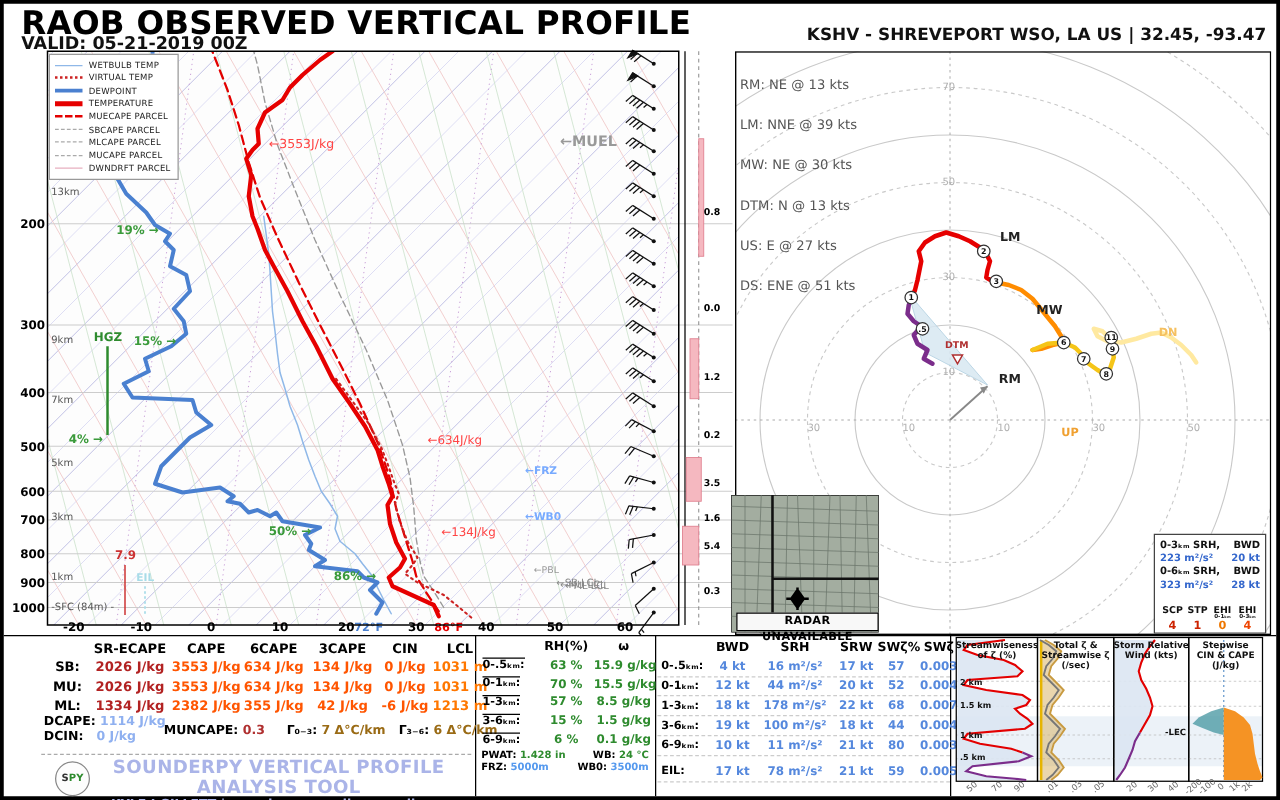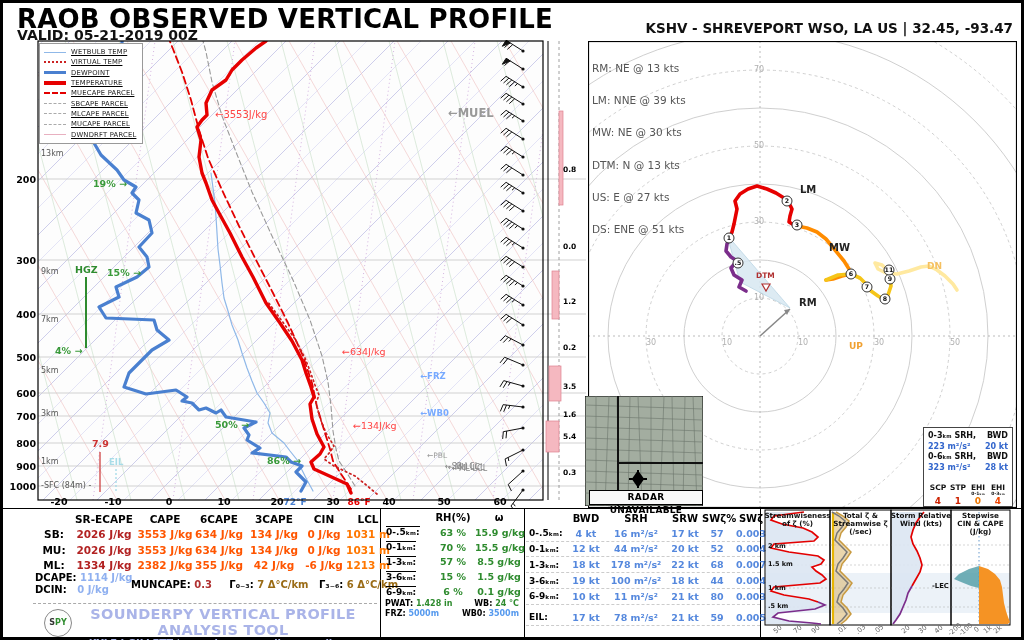--- a/index.html
+++ b/index.html
@@ -5,21 +5,21 @@
   html,body{margin:0;padding:0;background:#fff;}
   body{width:1024px;height:640px;overflow:hidden;font-family:"DejaVu Sans",sans-serif;-webkit-font-smoothing:antialiased;}
   #fig{position:relative;width:1018px;height:634px;border:3px solid #000;background:#fff;}
   .abs{position:absolute;}
   #title{left:14px;top:1px;font-size:26px;font-weight:bold;letter-spacing:.2px;color:#000;}
   #valid{left:14px;top:24px;font-size:14px;font-weight:600;color:#111;}
   #station{right:8px;top:17px;font-size:13.5px;font-weight:600;color:#111;}
   svg text{font-family:"DejaVu Sans",sans-serif;}
   
   #legend{left:36px;top:40px;background:#fff;border:1px solid #999;padding:3px 6px 3px 4px;z-index:5;}
-  .lgrow{display:flex;align-items:center;height:10.3px;text-decoration:underline;}
+  .lgrow{display:flex;align-items:center;height:10.3px;}
   .lgsample{width:22px;margin-right:5px;flex:0 0 22px;}
   .lglabel{font-size:6.8px;color:#222;letter-spacing:.2px;white-space:nowrap;}
   
   #hodo-info{left:589px;top:41px;z-index:5;line-height:16.2px;background:transparent;}
   #hodo-info .sm{font-size:11px;font-weight:bold;color:#222;}
   #hodo-info .ln{font-size:10.5px;color:#555;margin-top:16px;}
   
   #srh-box{left:920px;top:424px;width:90px;height:80px;background:#fff;border:1px solid #444;z-index:6;padding:3px 4px;box-sizing:border-box;}
   #srh-box .srow{display:flex;justify-content:space-between;font-size:8px;font-weight:bold;color:#111;line-height:10.5px;white-space:nowrap;}
   #srh-box .blue{color:#3366cc;}

